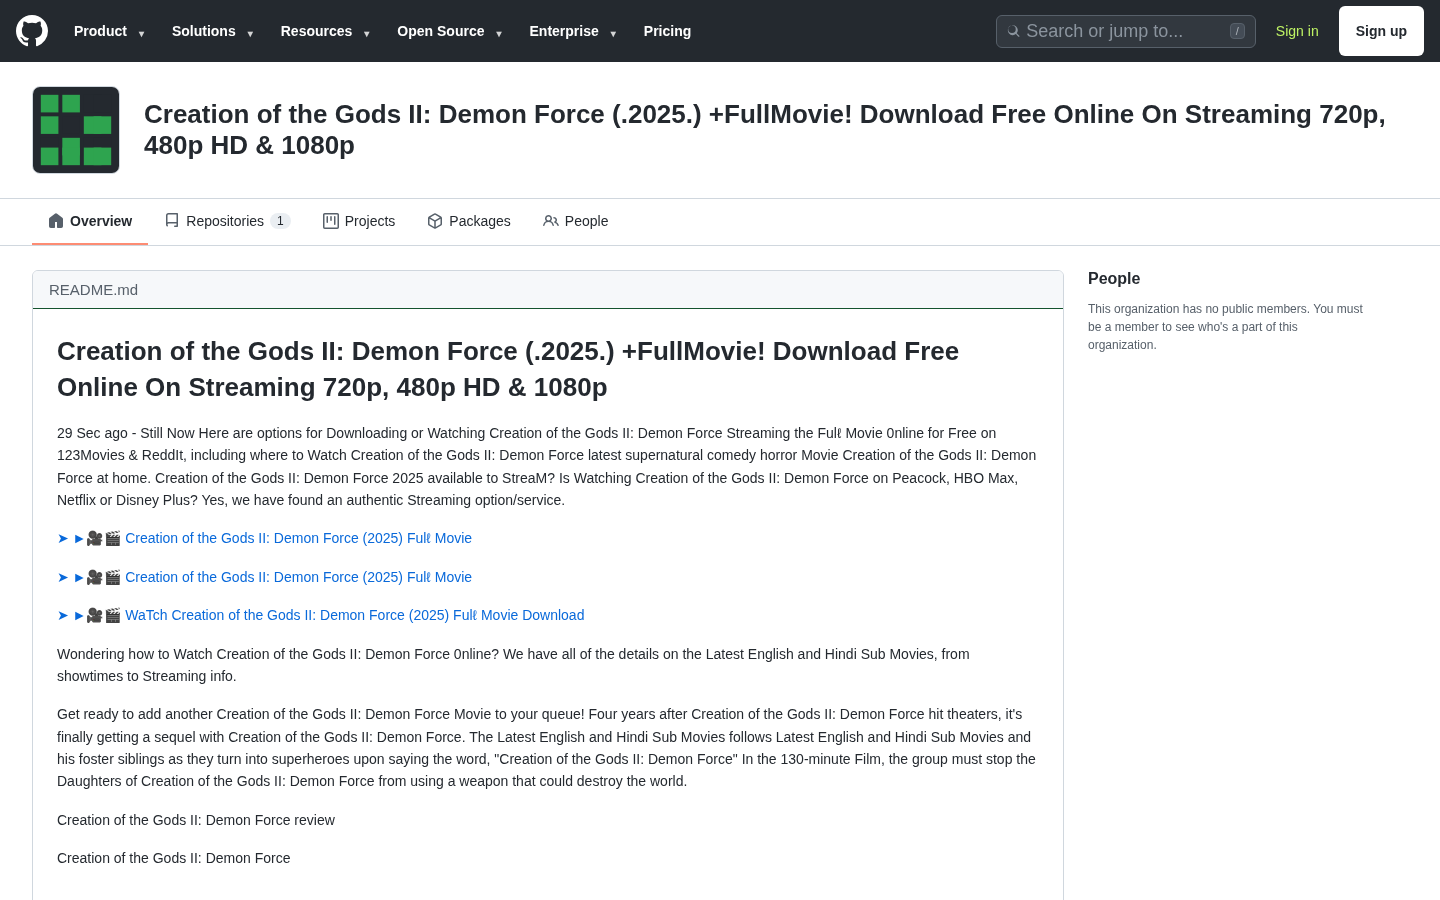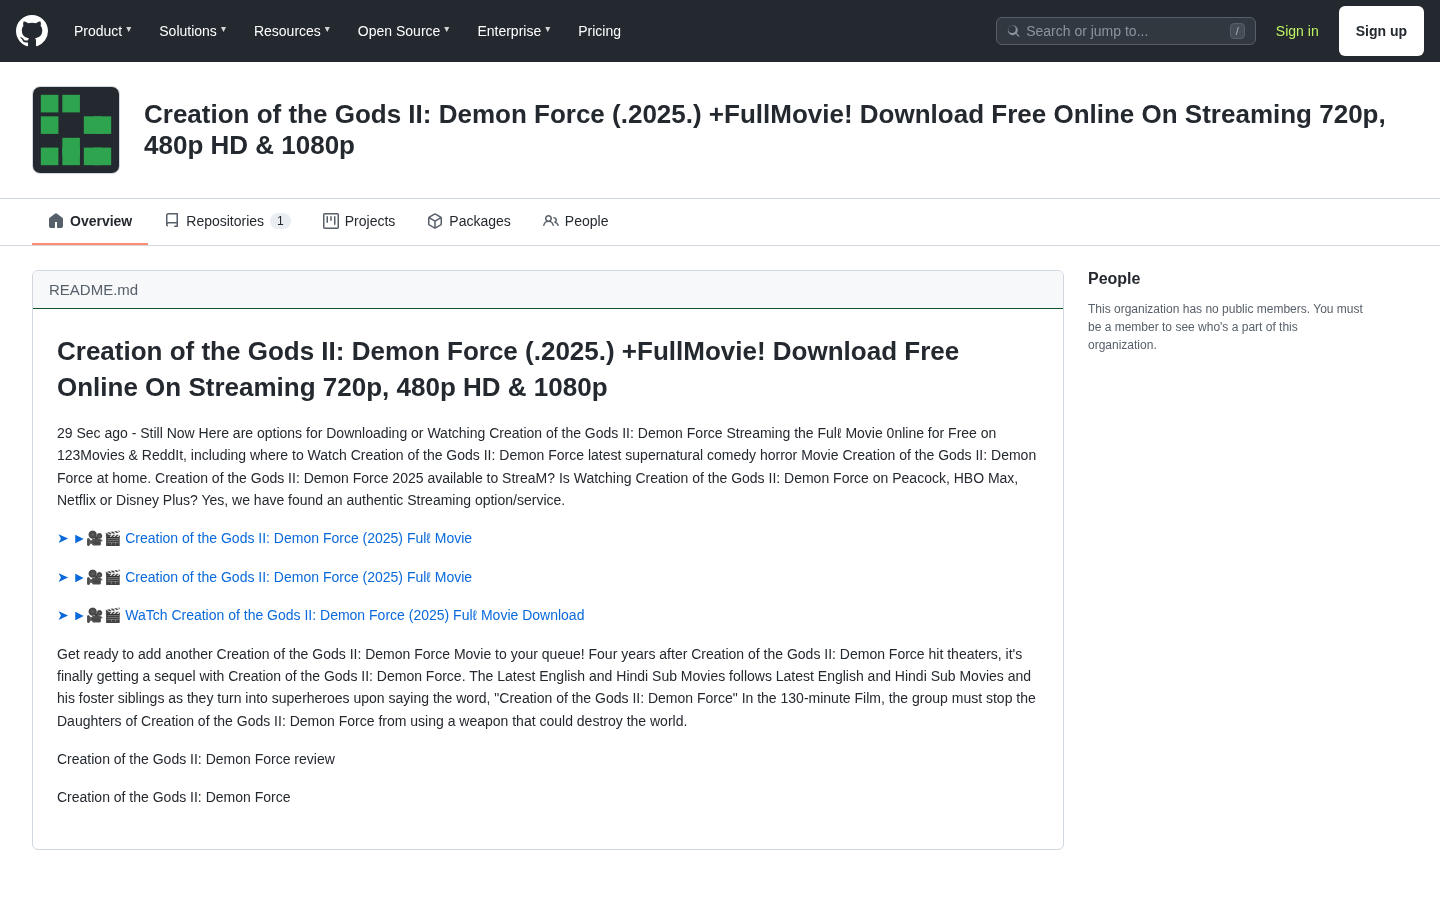--- a/index.html
+++ b/index.html
@@ -16,47 +16,47 @@
     }
     .navbar-logo {
       width: 32px; height: 32px;
       margin-right: 8px;
       flex-shrink: 0;
     }
     .navbar-logo svg { fill: #fff; }
     .nav-item {
       color: #fff;
       font-size: 14px;
-      font-weight: 400;
+      font-weight: 700;
       padding: 8px 10px;
       cursor: pointer;
       display: flex;
-      align-items: flex-start;
-      gap: 4px;
+      align-items: flex-end;
+      gap: 12px;
       white-space: nowrap;
       text-decoration: none;
     }
     .nav-chevron { font-size: 10px; opacity: 0.8; }
     .navbar-spacer { flex: 1; }
     .navbar-search {
       display: flex;
       align-items: center;
       background: #32383f;
       border: 1px solid #57606a;
       border-radius: 6px;
       padding: 5px 10px;
       gap: 6px;
       width: 260px;
     }
     .navbar-search input {
       background: transparent;
       border: none;
       outline: none;
       color: #ccc;
-      font-size: 14px;
+      font-size: 18px;
       width: 100%;
     }
     .navbar-search input::placeholder { color: #8b949e; }
     .search-kbd {
       background: #444c56;
       border: 1px solid #57606a;
       border-radius: 4px;
       color: #adb3ba;
       font-size: 11px;
       padding: 1px 5px;
@@ -328,20 +328,21 @@
       </p>
 
       <p>
         <a class="readme-link" href="#">➤ ►🎥🎬 Creation of the Gods II: Demon Force (2025) Fulℓ Movie</a>
       </p>
 
       <p>
         <a class="readme-link" href="#">➤ ►🎥🎬 WaTch Creation of the Gods II: Demon Force (2025) Fulℓ Movie Download</a>
       </p>
 
+      <p>Wondering how to Watch Creation of the Gods II: Demon Force 0nline? We have all of the details on the Latest English and Hindi Sub Movies, from showtimes to Streaming info.</p>
 
       <p>Get ready to add another Creation of the Gods II: Demon Force Movie to your queue! Four years after Creation of the Gods II: Demon Force hit theaters, it's finally getting a sequel with Creation of the Gods II: Demon Force. The Latest English and Hindi Sub Movies follows Latest English and Hindi Sub Movies and his foster siblings as they turn into superheroes upon saying the word, "Creation of the Gods II: Demon Force" In the 130-minute Film, the group must stop the Daughters of Creation of the Gods II: Demon Force from using a weapon that could destroy the world.</p>
 
       <p>Creation of the Gods II: Demon Force review</p>
 
       <p>Creation of the Gods II: Demon Force</p>
     </div>
   </div>
 
   <div class="sidebar">

